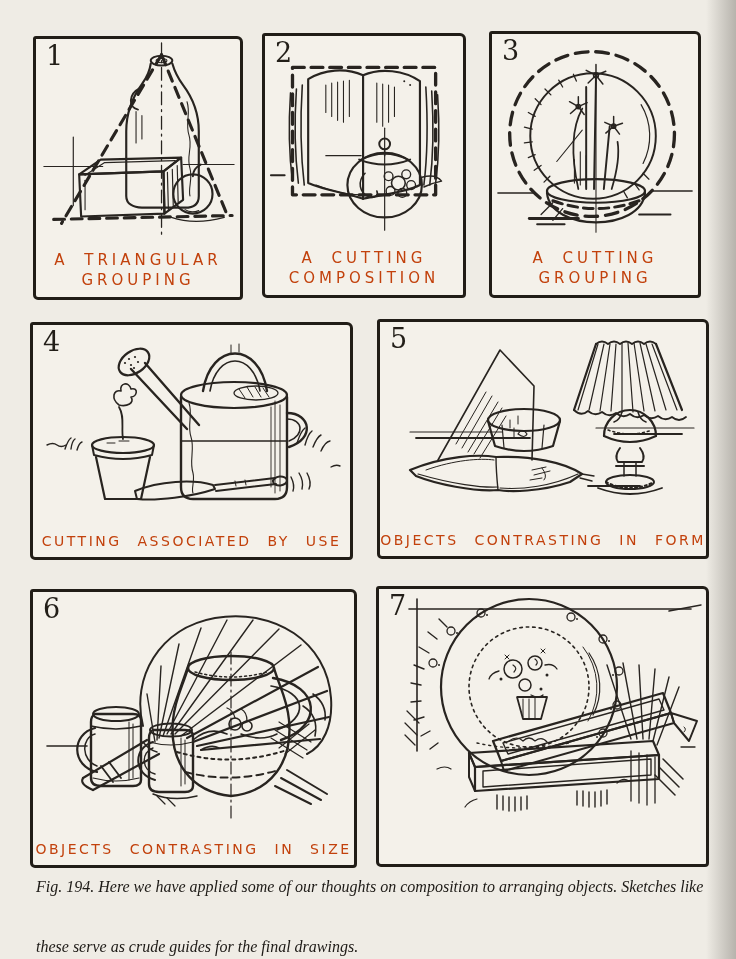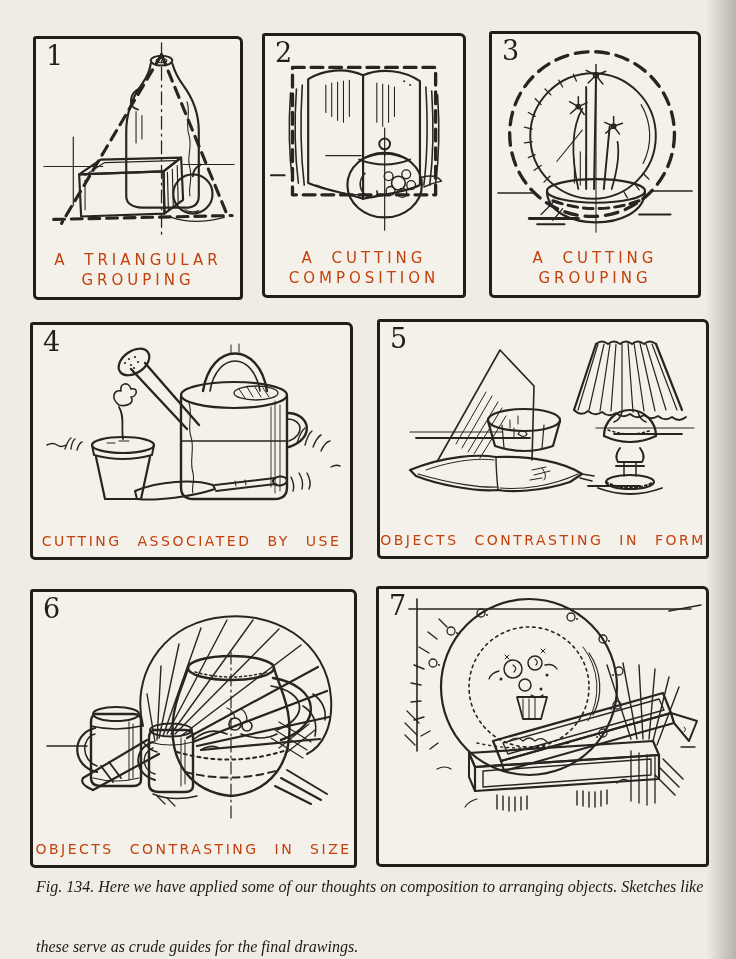--- a/index.html
+++ b/index.html
@@ -418,18 +418,18 @@
         <path d="M116 204 V218 M122 205 V219 M128 206 V220 M134 206 V220 M140 206 V219 M146 205 V218"></path>
         <path d="M196 200 V214 M202 200 V215 M208 201 V216 M214 201 V216 M220 200 V215 M226 199 V213"></path>
         <path d="M250 160 V210 M258 162 V212 M266 164 V214 M274 166 V212" stroke-width="1.3"></path>
         <path d="M236 192 q6 -6 12 -2 M96 208 q-8 2 -12 8 M56 178 q8 -4 14 0" stroke-width="1.2"></path>
         <path d="M300 156 h14" stroke-width="1.3"></path>
       </g>
     </svg>
   </div>
 
   <div class="figcap">
-    <span style="display:block;">Fig. 134. Here we have applied some of our thoughts on composition to arranging objects. Sketches like</span>
+    <span style="display:block;">Fig. 194. Here we have applied some of our thoughts on composition to arranging objects. Sketches like</span>
     <span style="display:block;margin-top:40px;">these serve as crude guides for the final drawings.</span>
   </div>
 
   <div class="edge-shadow"></div>
 </div>
 
 </body></html>

